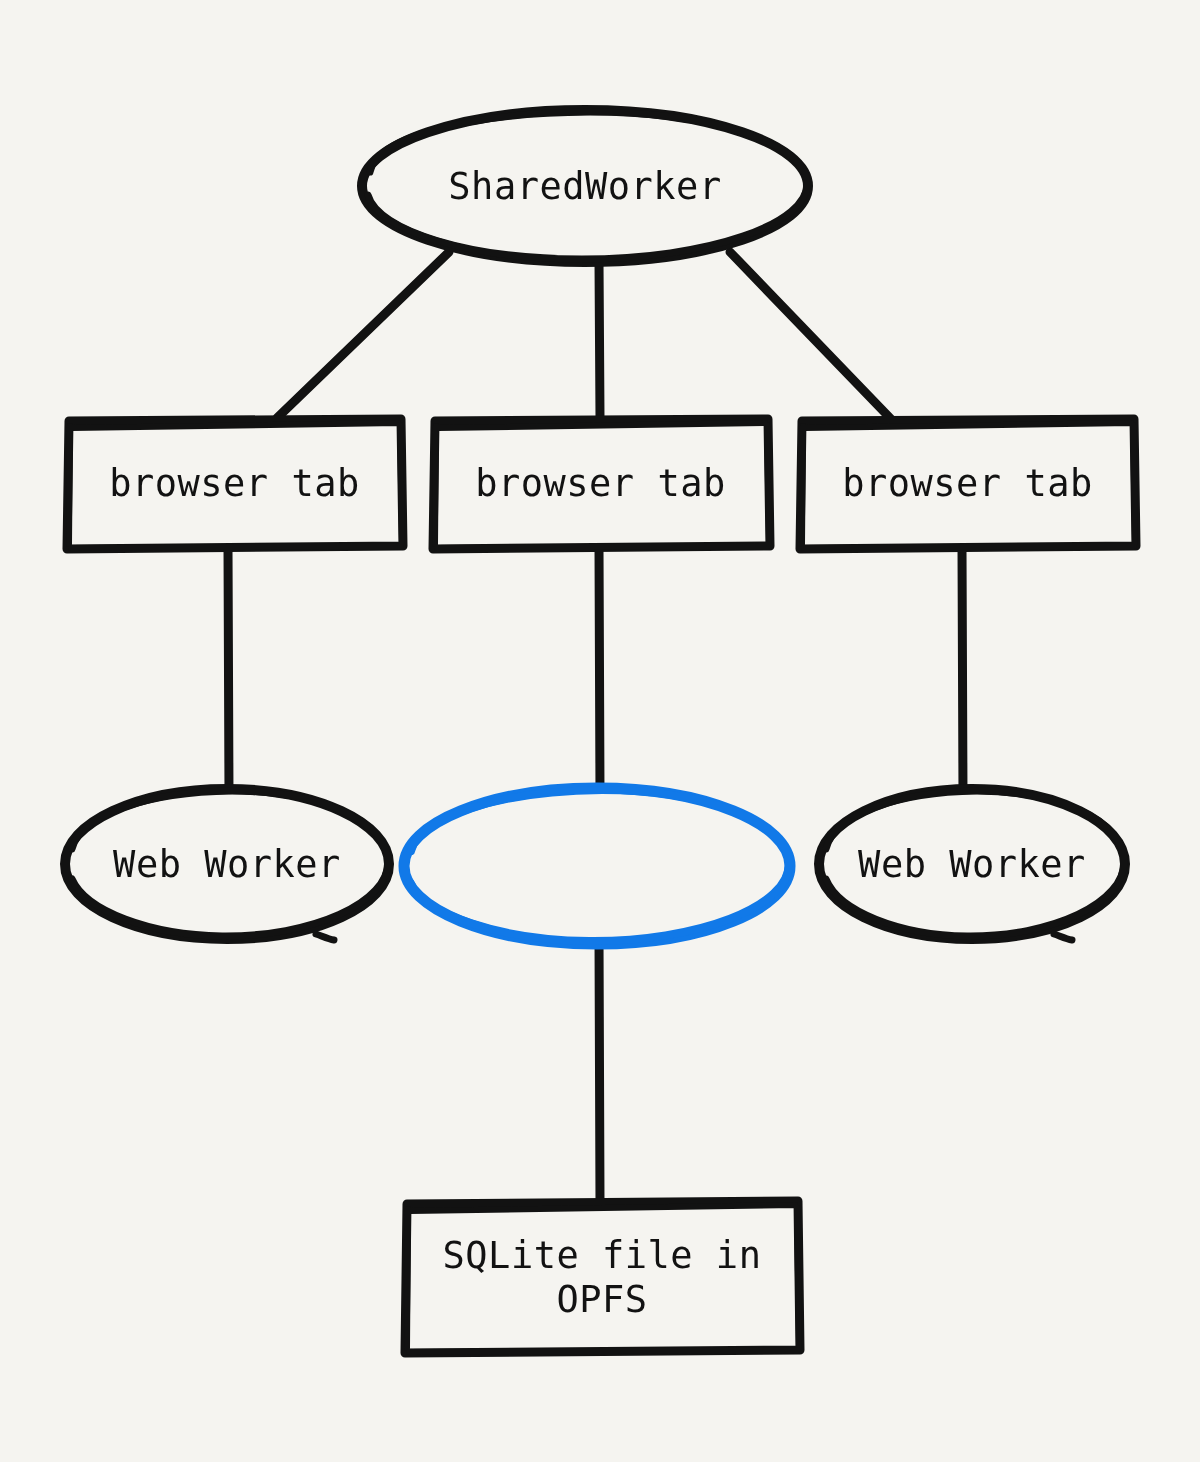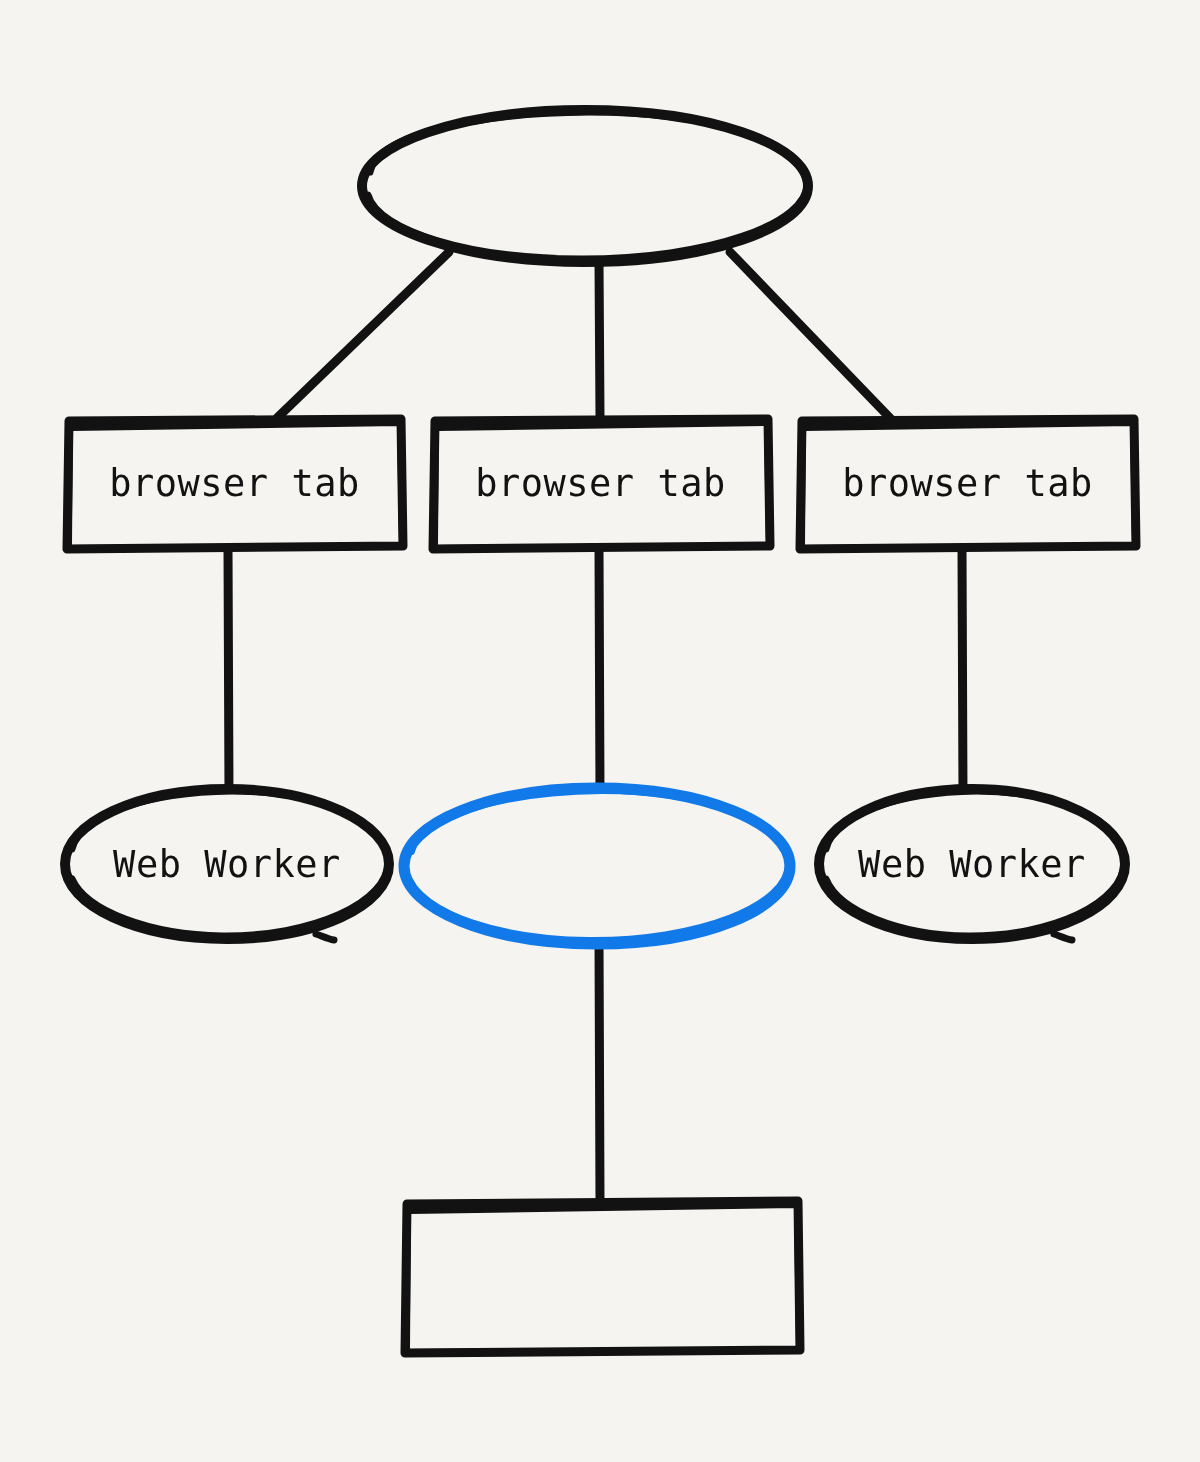--- a/index.html
+++ b/index.html
@@ -151,26 +151,29 @@
     </g>
 
     <g fill="#f5f4f0" stroke="#121212" stroke-width="9" stroke-linecap="round" stroke-linejoin="round">
       <path d="M 407 1204 L 798 1201 L 800 1350 L 405 1353 Z"></path>
       <path fill="none" stroke-width="6" d="M 410 1211 L 795 1205 M 797 1208 L 799 1346
                M 798 1350 L 409 1352 M 407 1348 L 408 1209"></path>
     </g>
 
   </svg>
 
+  <div class="node-label label-dark" style="left:362px; top:148px; width:446px; height:76px;">SharedWorker</div>
 
   <div class="node-label label-dark" style="left:66px; top:453px; width:337px; height:60px;">browser tab</div>
 
   <div class="node-label label-dark" style="left:432px; top:453px; width:337px; height:60px;">browser tab</div>
 
   <div class="node-label label-dark" style="left:799px; top:453px; width:337px; height:60px;">browser tab</div>
 
   <div class="node-label label-dark" style="left:65px; top:834px; width:324px; height:60px;">Web Worker</div>
 
 
   <div class="node-label label-dark" style="left:819px; top:834px; width:306px; height:60px;">Web Worker</div>
 
+  <div class="node-label label-dark label-two-line" style="left:404px; top:1232px; width:396px; height:92px;">SQLite file in
+OPFS</div>
 
 </div>
 
 </body></html>

